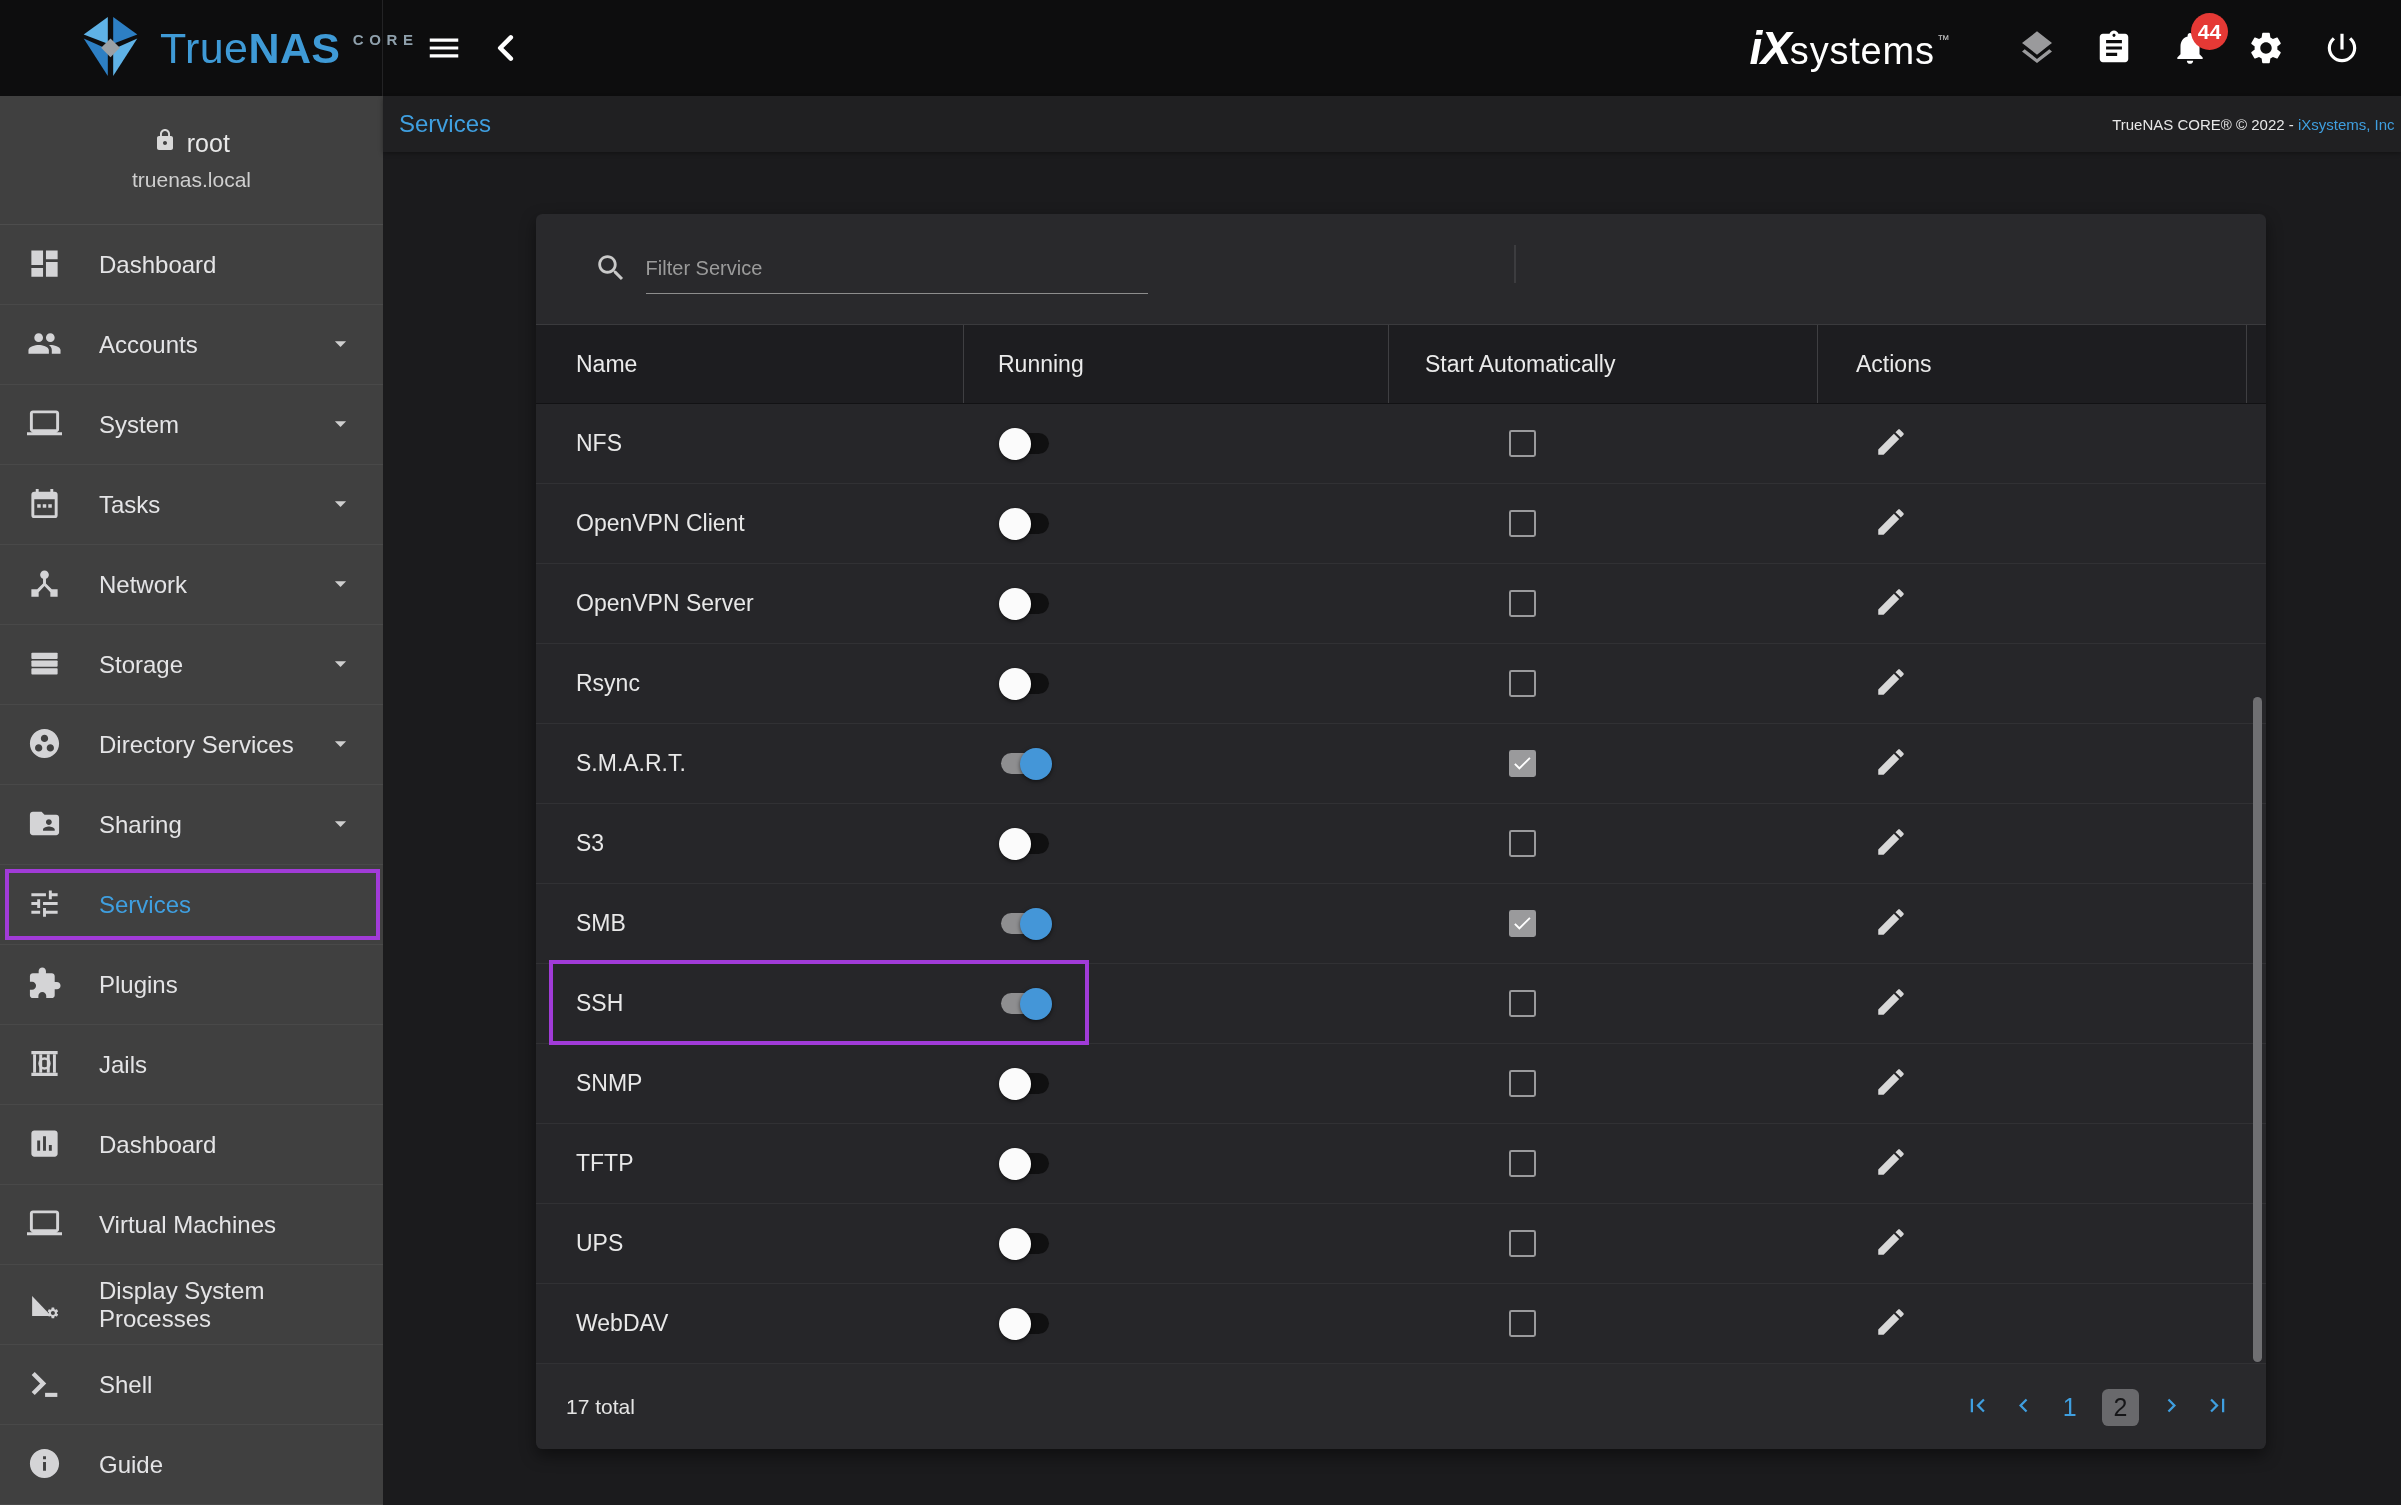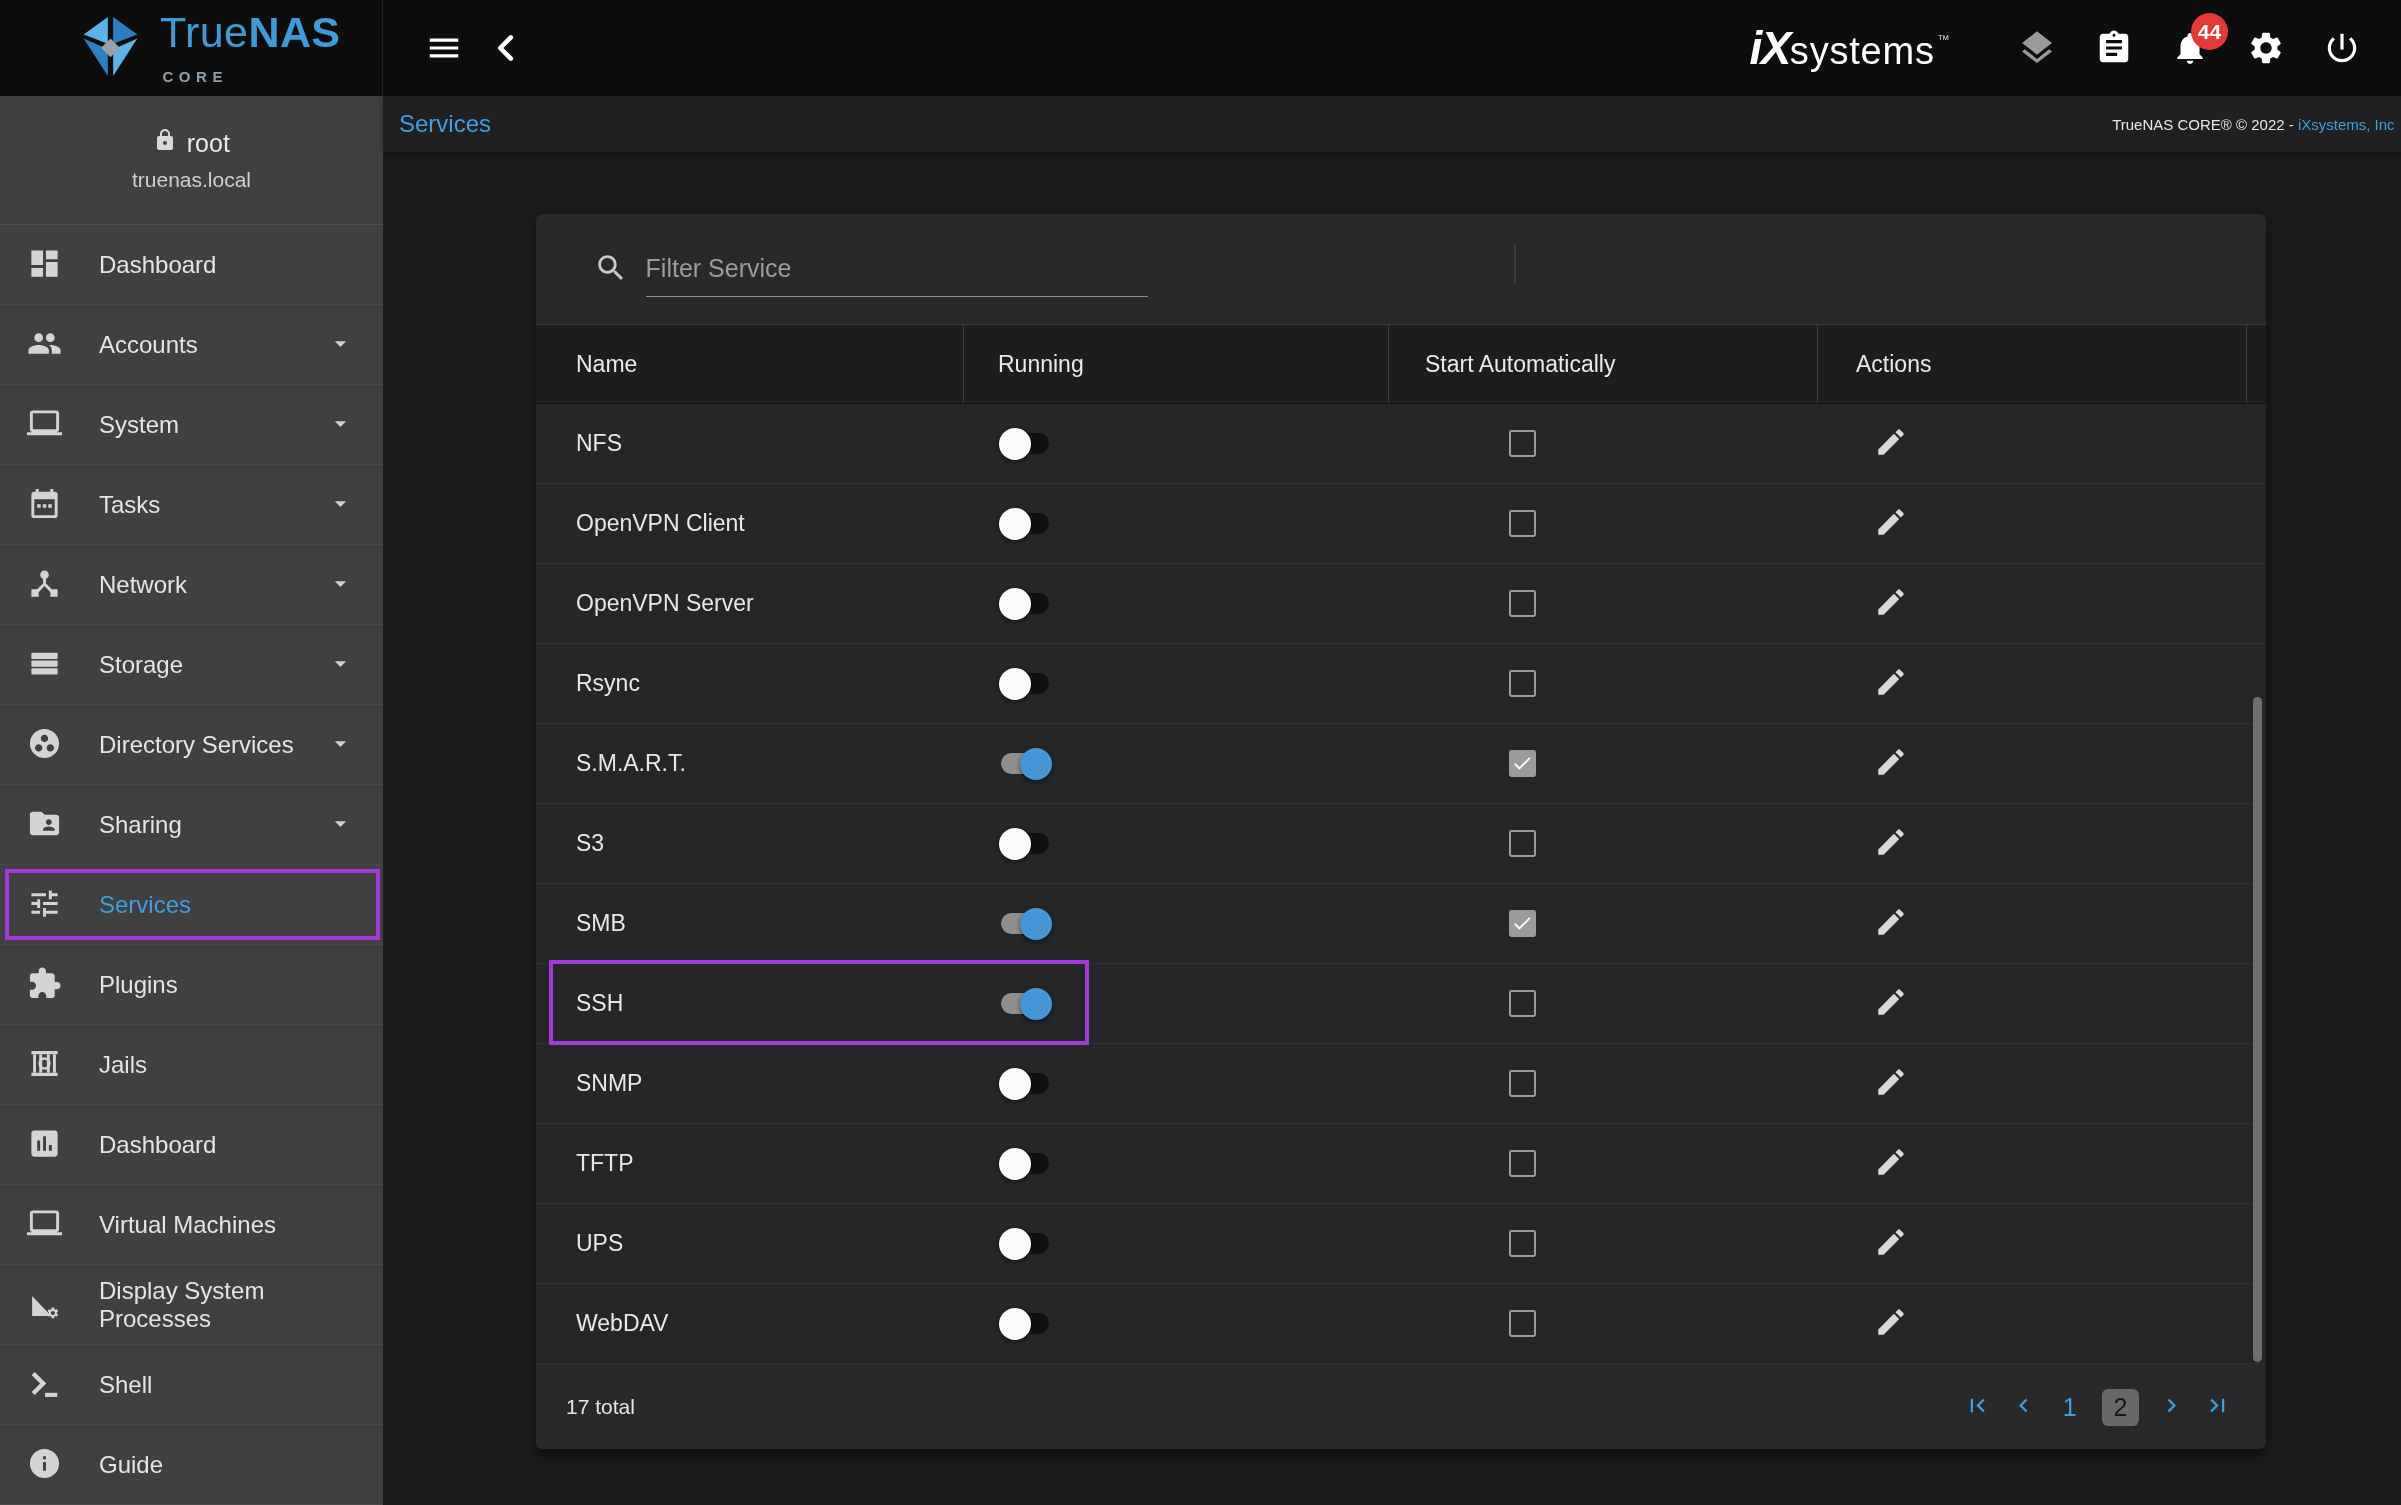--- a/index.html
+++ b/index.html
@@ -4,21 +4,21 @@
 <style>
   * { box-sizing: border-box; margin: 0; padding: 0; }
   html, body { width: 2401px; height: 1505px; overflow: hidden; background: #141415;
     font-family: "Liberation Sans", sans-serif; color: #e6e6e6; }
 
   
   .topbar { height: 96px; background: #0d0d0e; display: flex; align-items: center; }
   .topbar-left { width: 383px; height: 100%; display: flex; align-items: center;
     padding-left: 77px; border-right: 0.8px solid #232325; flex: 0 0 auto; }
   .brand-logo { margin-right: 16px; flex: 0 0 auto; }
-  .brand-text { display: flex; flex-direction: column; gap: 10px; }
+  .brand-text { display: flex; flex-direction: row; gap: 10px; }
   .brand-line { font-size: 43px; color: #3f9ad6; letter-spacing: 0.4px; line-height: 1; }
   .brand-line .bold { font-weight: 700; }
   .brand-sub { font-size: 15px; letter-spacing: 5.6px; color: #8fa0ac; margin-top: 4.8px; padding-left: 2.4px; font-weight: 700; }
   .icon-btn { background: none; border: none; cursor: pointer; color: #ffffff;
     display: inline-flex; align-items: center; justify-content: center; }
   .icon-btn svg { display: block; }
   .menu-button { margin-left: 42px; }
   .back-button { margin-left: 27px; }
   .topbar-right { margin-left: auto; display: flex; align-items: center; gap: 38px; padding-right: 40px; }
   .ix-logo { display: flex; align-items: baseline; color: #ffffff; margin-right: 29px; cursor: pointer; }
@@ -56,21 +56,21 @@
   .sidebar-highlight-ring { position: absolute; left: 4.8px; right: 3.2px; top: 4px; bottom: 4px;
     border: 4px solid #a13bd8; pointer-events: none; z-index: 4; }
 
   
   .content { flex: 1; position: relative; }
   .card { position: absolute; left: 153px; top: 62px; width: 1730px; height: 1235px;
     background: #29292c; border-radius: 6.4px; box-shadow: 0 6.4px 16px rgba(0,0,0,0.45); }
   .search-row { height: 110px; display: flex; align-items: center; padding-left: 58px; position: relative; }
   .search-row .search-ic { color: #c9c9c9; flex: 0 0 auto; }
   .filter-input { width: 502px; margin-left: 17.6px; margin-top: 8px; background: transparent; border: none;
-    border-bottom: 1.6px solid #8d8d8d; outline: none; font-size: 25px; color: #e8e8e8;
+    border-bottom: 1.6px solid #8d8d8d; outline: none; font-size: 20px; color: #e8e8e8;
     padding: 4.8px 0 12.8px 0; font-family: "Liberation Sans", sans-serif; }
   .filter-input::placeholder { color: #9b9b9b; }
   .search-divider { position: absolute; left: 978px; top: 31px; width: 1.6px; height: 38px; background: #3c3c3f; }
 
   .grid-cols { display: grid; grid-template-columns: 428px 425px 429px 429px 1fr; }
   .table-header { height: 80px; background: #1d1d20; border-top: 0.8px solid #3a3a3d;
     border-bottom: 0.8px solid #121214; }
   .th { display: flex; align-items: center; font-size: 23px; font-weight: 500; color: #eaeaea;
     border-right: 0.8px solid #3f3f42; cursor: pointer; }
   .th:nth-child(1) { padding-left: 40px; }

